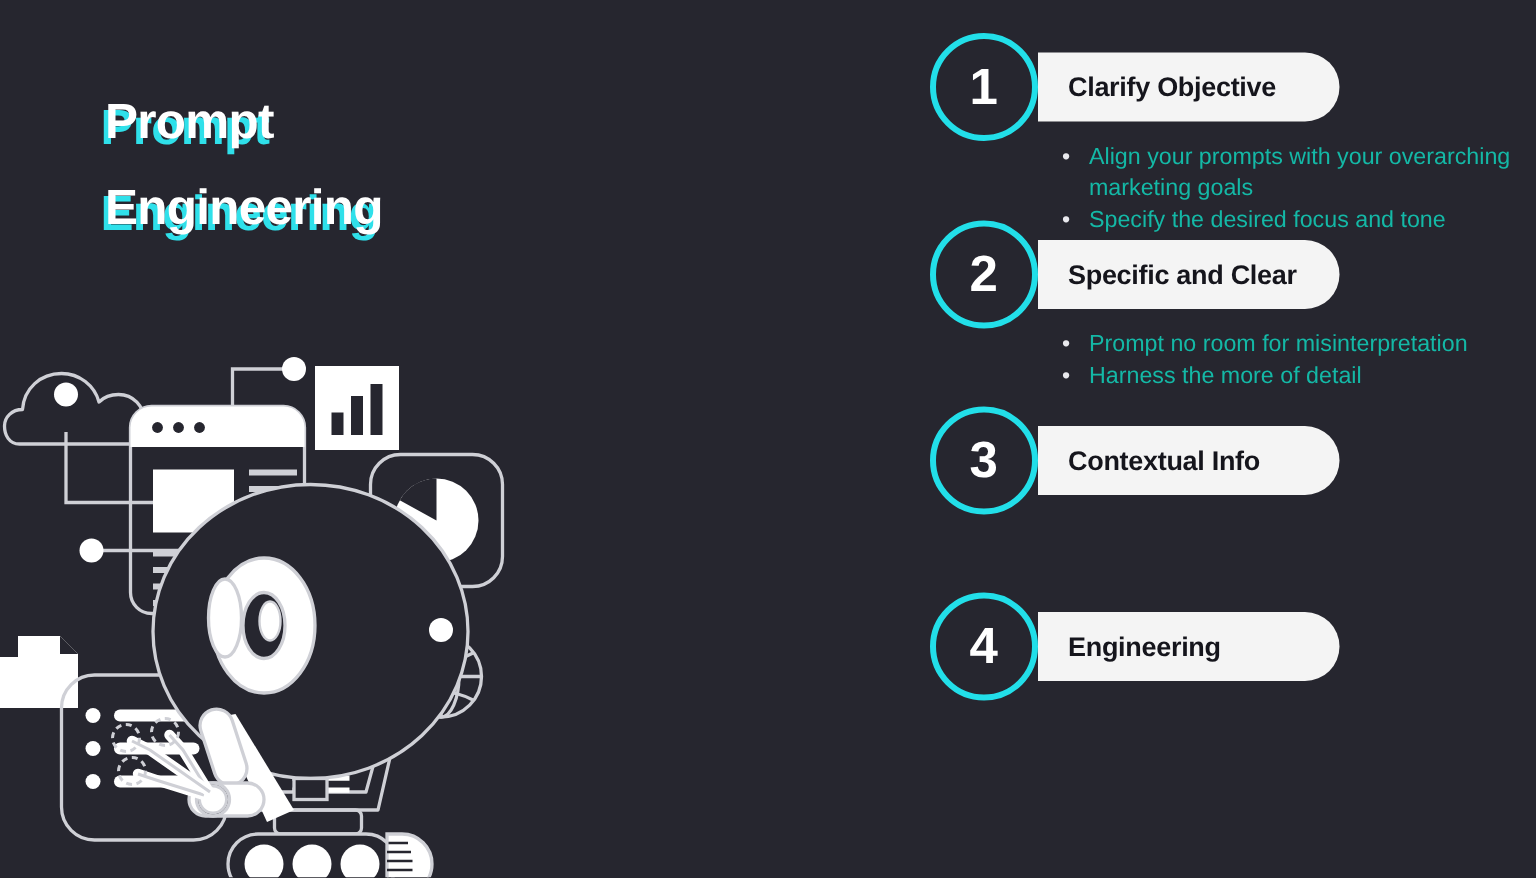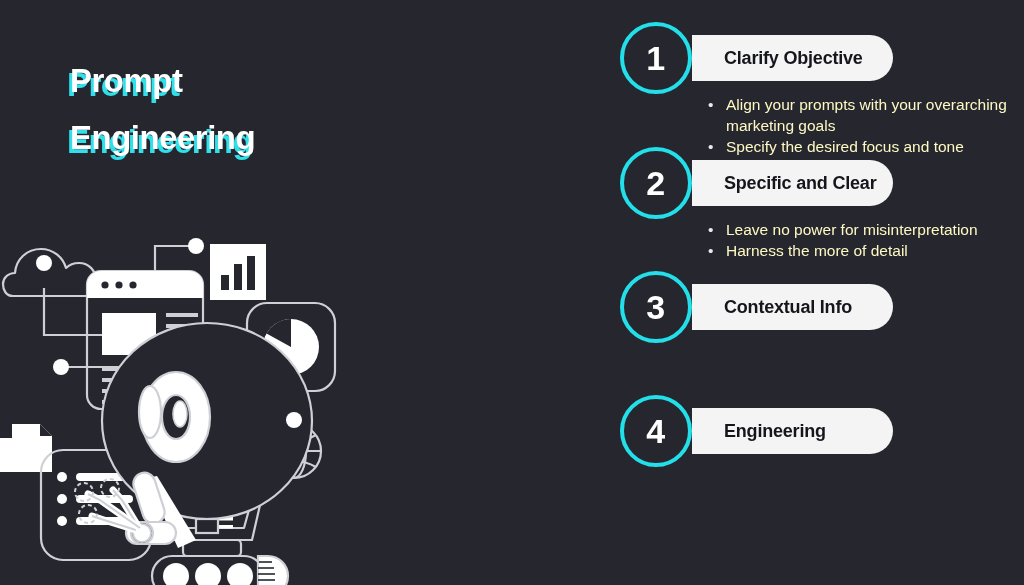--- a/index.html
+++ b/index.html
@@ -64,39 +64,39 @@
     line-height:1;
     letter-spacing:0.5px;
   }
   .step-pill {
     position:absolute;
     left:80px; top:13px;
     width:201px; height:46px;
     background:#f4f4f4;
     border-radius:0 23px 23px 0;
     display:flex; align-items:center;
-    padding-left:32px;
+    padding-left:20px;
     z-index:2;
   }
   .step-pill-label {
     color:#15151c;
     font-size:18px;
     font-weight:bold;
     letter-spacing:-0.2px;
     white-space:nowrap;
   }
   .step-bullets {
     position:relative;
     margin-left:96px;
     margin-top:-2px;
     width:300px;
   }
   .bullet-item {
     position:relative;
-    color:#fef9c3;
+    color:#14b8a6;
     font-size:15.5px;
     line-height:21px;
     padding-left:18px;
     margin-bottom:0px;
   }
   .bullet-item::before {
     content:"\2022";
     position:absolute;
     left:0; top:0;
     color:#e9e9ee;
@@ -277,21 +277,21 @@
     <div class="step" style="top:125px;">
       <div class="step-head">
         <div class="step-circle">
           <span class="step-number">2</span>
         </div>
         <div class="step-pill">
           <span class="step-pill-label">Specific and Clear</span>
         </div>
       </div>
       <div class="step-bullets">
-        <div class="bullet-item">Leave no power for misinterpretation</div>
+        <div class="bullet-item">Prompt no room for misinterpretation</div>
         <div class="bullet-item">Harness the more of detail</div>
       </div>
     </div>
 
     <div class="step wide" style="top:249px;">
       <div class="step-head">
         <div class="step-circle">
           <span class="step-number">3</span>
         </div>
         <div class="step-pill">

